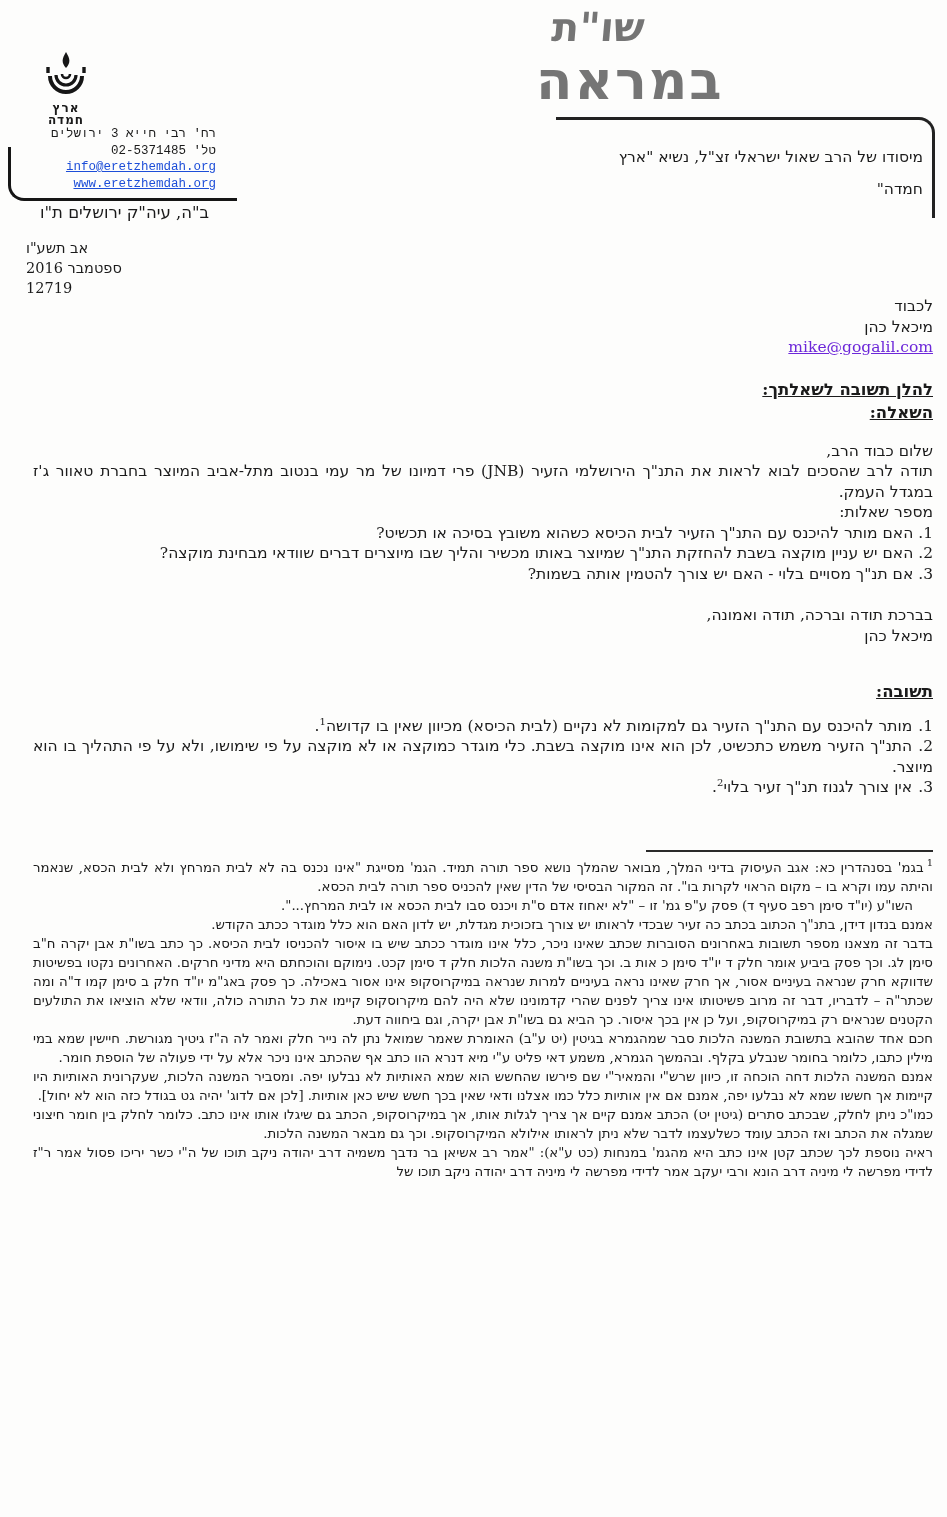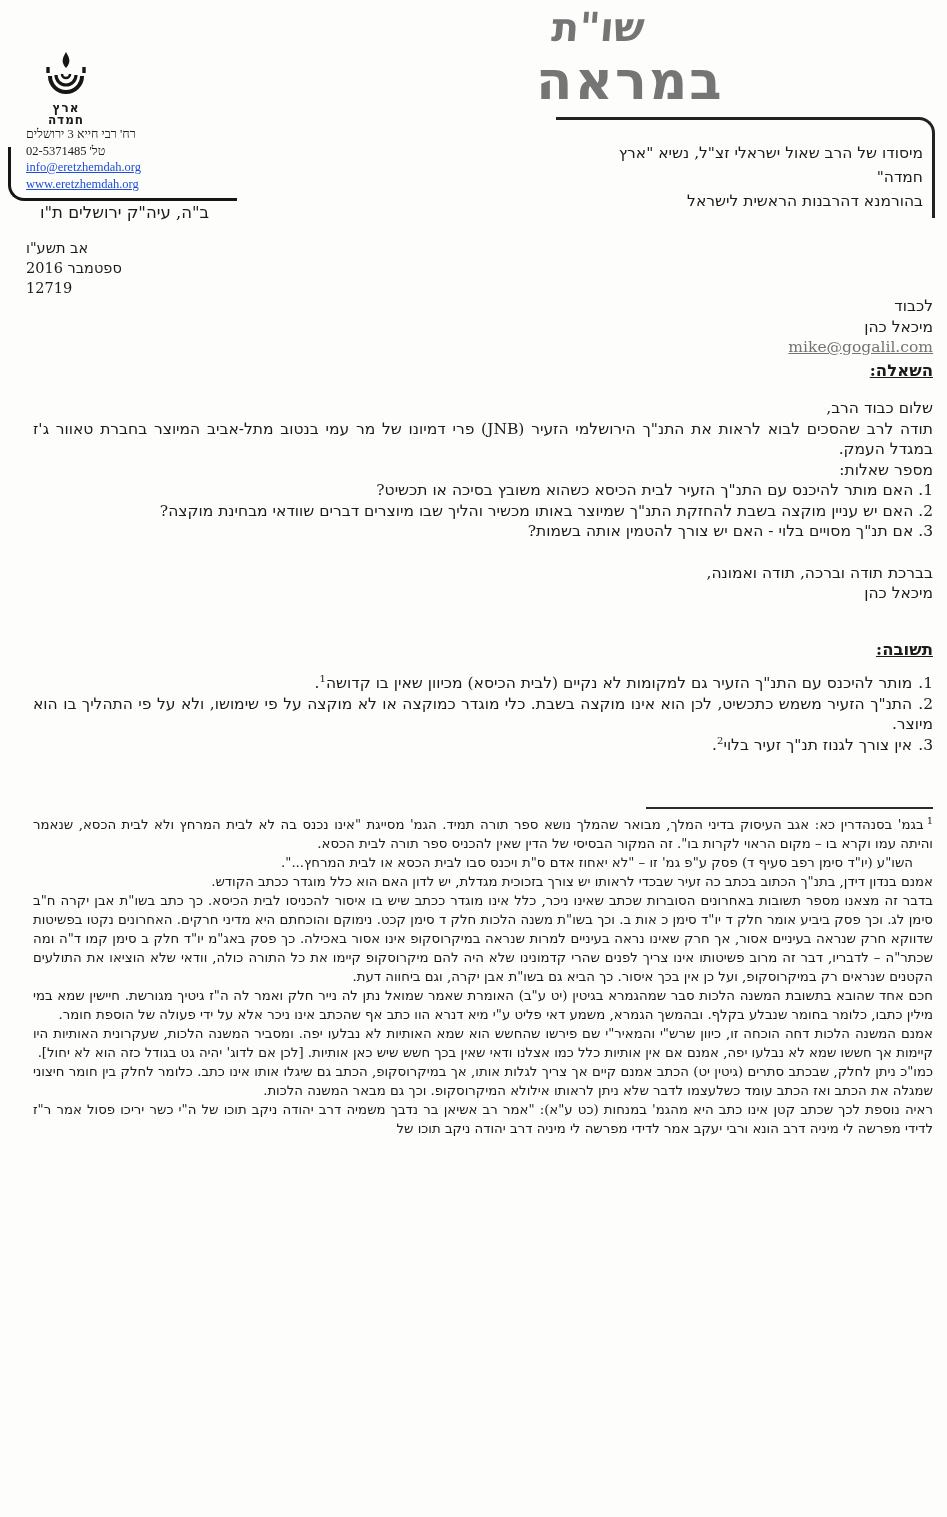--- a/index.html
+++ b/index.html
@@ -11,22 +11,22 @@
     color:#1b1b1b;
     font-family:"DejaVu Serif","DejaVu Sans",serif;
     overflow:hidden;
   }
   
   .logo{position:absolute;left:30px;top:50px;width:72px;text-align:center;}
   .logo svg{display:block;margin:0 auto;}
   .logo .logo-word{font-family:"DejaVu Sans",sans-serif;font-weight:bold;font-size:12px;line-height:12px;letter-spacing:1px;}
   .contact{
     position:absolute;left:26px;top:126px;width:190px;
-    font-family:Liberation Serif, serif;
-    font-size:12.5px;line-height:16.5px;direction:rtl;text-align:left;
+    font-family:Liberation Mono, monospace;
+    font-size:12.5px;line-height:16.5px;direction:rtl;text-align:right;
   }
   .contact .ln{display:block;}
   .contact a{color:#1d4ed8;text-decoration:underline;}
   .bracket{
     position:absolute;left:8px;top:147px;width:226px;height:51px;
     border-left:3px solid #161616;border-bottom:3px solid #161616;
     border-bottom-left-radius:16px;
   }
   .blessing{
     position:absolute;left:40px;top:203px;width:220px;
@@ -41,29 +41,29 @@
   .bigtitle.t1{left:552px;top:4px;font-size:40px;transform:skewX(-5deg);}
   .bigtitle.t2{left:536px;top:50px;font-size:53px;letter-spacing:2px;}
   .bigtitle.t3{left:558px;top:142px;font-size:53px;letter-spacing:8px;}
   .header-rule{
     position:absolute;left:556px;top:117px;width:376px;height:98px;
     border-top:3px solid #222;border-right:3px solid #222;
     border-top-right-radius:16px;
   }
   .subtitle{
     position:absolute;right:24px;top:141px;width:330px;
-    direction:rtl;text-align:right;font-size:15.5px;line-height:24px;
+    direction:rtl;text-align:right;font-size:15.5px;line-height:32px;
   }
   
   .flow{
     position:absolute;left:33px;right:14px;top:296px;
     direction:rtl;font-size:15.5px;line-height:20.5px;
   }
   .recipient{text-align:right;}
-  .recipient a{color:#737373;text-decoration:underline;}
+  .recipient a{color:#6d28d9;text-decoration:underline;}
   .hd{font-weight:bold;text-decoration:underline;font-size:16.5px;text-align:right;}
   .hd.reply{margin-top:22px;}
   .hd.q{margin-top:3px;}
   .hd.a{margin-top:36px;text-decoration:underline;}
   .para{text-align:justify;margin:0;}
   .greeting{margin-top:17px;}
   .qlist p{margin:0;text-align:justify;}
   .closing{margin-top:21px;}
   .answers{margin-top:13px;}
   .ans-item{text-align:justify;}
@@ -108,31 +108,31 @@
     <div>אב תשע"ו</div>
     <div>ספטמבר 2016</div>
     <div>12719</div>
   </div>
 
   <div class="bigtitle t1">שו"ת</div>
   <div class="bigtitle t2">במראה</div>
   <div class="header-rule"></div>
   <div class="subtitle">
     <div>מיסודו של הרב שאול ישראלי זצ"ל, נשיא "ארץ חמדה"</div>
-    <div>בהורמנא דהרבנות הראשית לישראל</div>
   </div>
 
   <div class="flow">
 
     <div class="recipient">
       <div>לכבוד</div>
       <div>מיכאל כהן</div>
       <div><a href="#">mike@gogalil.com</a></div>
     </div>
 
+    <div class="hd reply">להלן תשובה לשאלתך:</div>
     <div class="hd q">השאלה:</div>
 
     <p class="para greeting">שלום כבוד הרב,</p>
     <p class="para">תודה לרב שהסכים לבוא לראות את התנ"ך הירושלמי הזעיר (JNB) פרי דמיונו של מר עמי בנטוב מתל-אביב המיוצר בחברת טאוור ג'ז במגדל העמק.</p>
     <p class="para">מספר שאלות:</p>
     <div class="qlist">
       <p>1. האם מותר להיכנס עם התנ"ך הזעיר לבית הכיסא כשהוא משובץ בסיכה או תכשיט?</p>
       <p>2. האם יש עניין מוקצה בשבת להחזקת התנ"ך שמיוצר באותו מכשיר והליך שבו מיוצרים דברים שוודאי מבחינת מוקצה?</p>
       <p>3. אם תנ"ך מסויים בלוי - האם יש צורך להטמין אותה בשמות?</p>
     </div>

